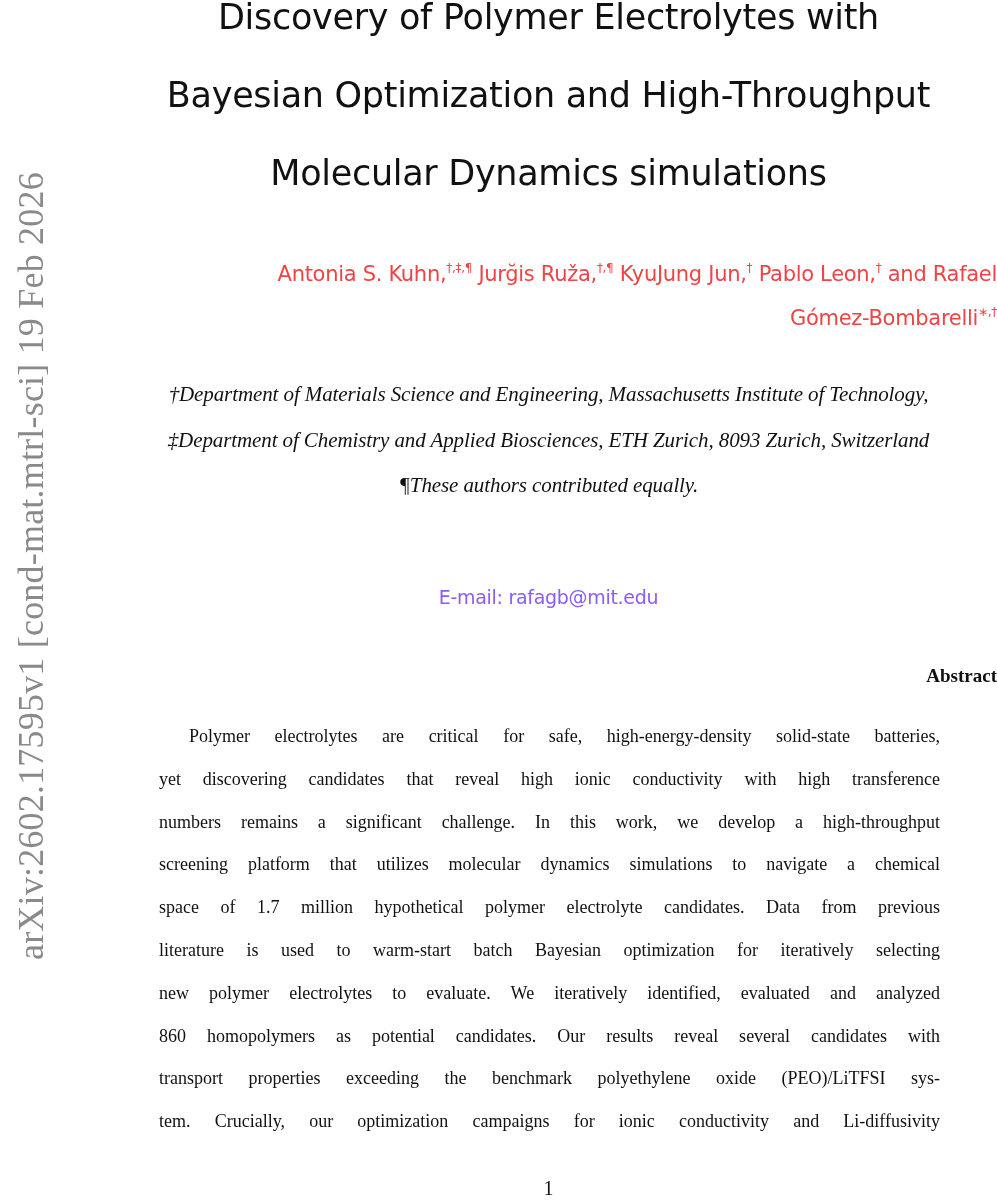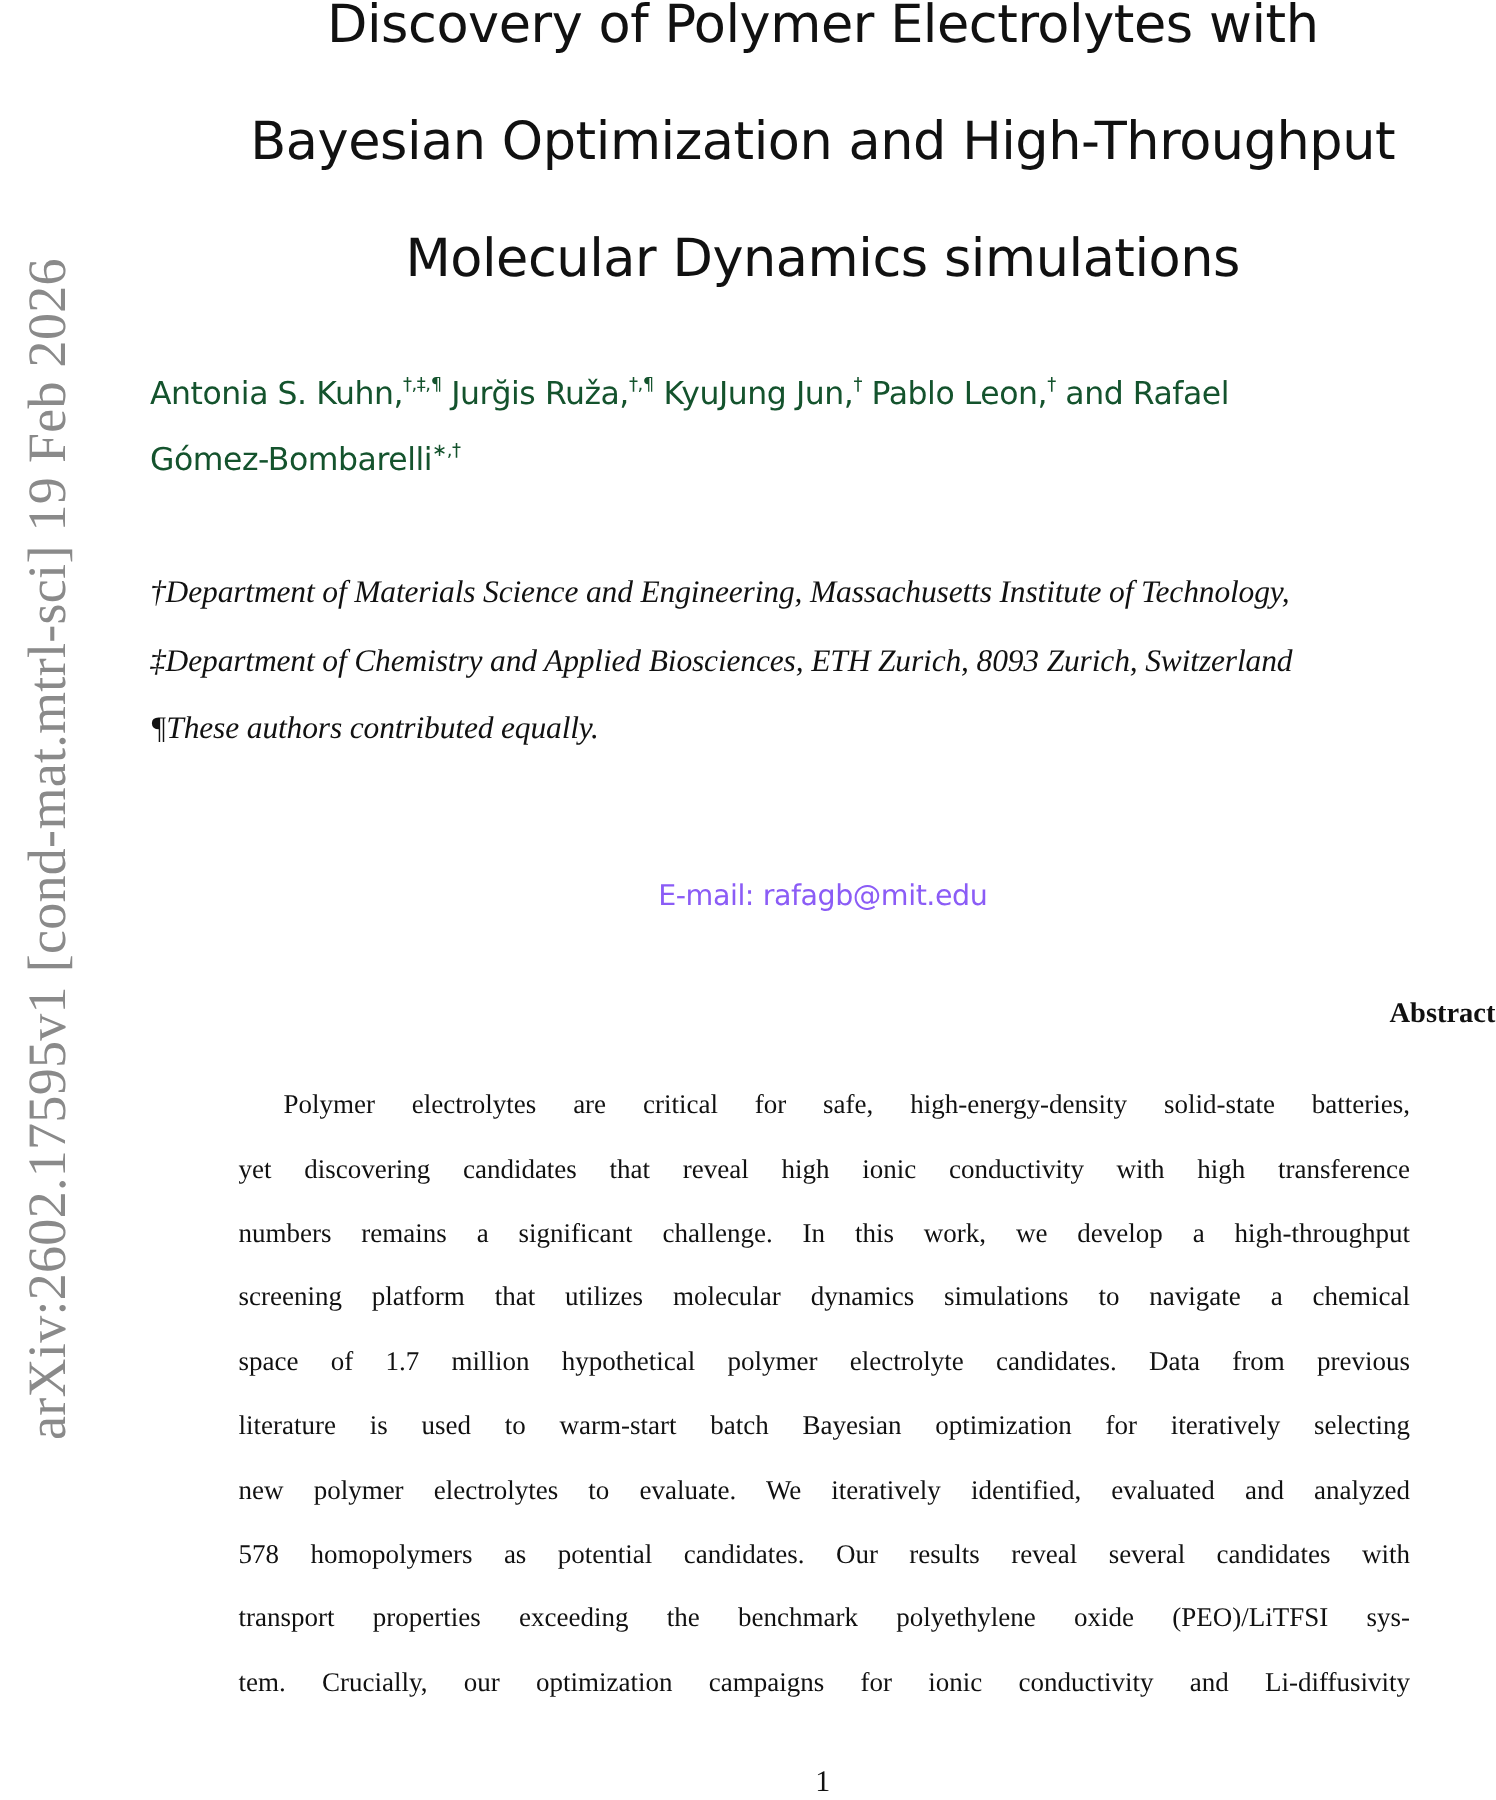--- a/index.html
+++ b/index.html
@@ -12,28 +12,28 @@
       width: 880px; text-align: left;
     }
     .title {
       position: absolute; left: 100px; width: 897px; text-align: center;
       font-family: "DejaVu Sans", "Liberation Sans", sans-serif;
       font-size: 35px; color: #111; margin: 0; font-weight: normal;
       line-height: 78px; top: -22px;
     }
     .title span { display: block; white-space: nowrap; letter-spacing: -0.3px; }
     .authors {
-      position: absolute; left: 100px; width: 897px; text-align: left;
+      position: absolute; left: 100px; width: 897px; text-align: right;
       font-family: "DejaVu Sans", "Liberation Sans", sans-serif;
-      font-size: 21px; line-height: 44px; top: 240px; color: #14532d;
+      font-size: 21px; line-height: 44px; top: 252px; color: #ef4444;
     }
     .authors .line { display: block; white-space: nowrap; letter-spacing: -0.3px; }
     sup { font-size: 12px; vertical-align: 9px; line-height: 0; }
     .affils {
-      position: absolute; left: 100px; width: 897px; text-align: left;
+      position: absolute; left: 100px; width: 897px; text-align: center;
       font-family: "Liberation Serif", "DejaVu Serif", serif; font-style: italic;
       font-size: 21px; line-height: 45.5px; top: 372px; color: #111;
     }
     .affils .line { display: block; white-space: nowrap; letter-spacing: -0.1px; }
     .email {
       position: absolute; left: 100px; width: 897px; text-align: center;
       font-family: "DejaVu Sans", "Liberation Sans", sans-serif;
       font-size: 19px; top: 586px; color: #8b5cf6; letter-spacing: -0.3px;
     }
     .abstract-heading {
@@ -92,18 +92,18 @@
 <div class="abstract-heading">Abstract</div>
 
 <div class="abstract-body">
   <span class="line indent">Polymer electrolytes are critical for safe, high-energy-density solid-state batteries,</span>
   <span class="line">yet discovering candidates that reveal high ionic conductivity with high transference</span>
   <span class="line">numbers remains a significant challenge.  In this work, we develop a high-throughput</span>
   <span class="line">screening platform that utilizes molecular dynamics simulations to navigate a chemical</span>
   <span class="line">space of 1.7 million hypothetical polymer electrolyte candidates.  Data from previous</span>
   <span class="line">literature is used to warm-start batch Bayesian optimization for iteratively selecting</span>
   <span class="line">new polymer electrolytes to evaluate. We iteratively identified, evaluated and analyzed</span>
-  <span class="line">578 homopolymers as potential candidates. Our results reveal several candidates with</span>
+  <span class="line">860 homopolymers as potential candidates. Our results reveal several candidates with</span>
   <span class="line">transport properties exceeding the benchmark polyethylene oxide (PEO)/LiTFSI sys-</span>
   <span class="line">tem.  Crucially, our optimization campaigns for ionic conductivity and Li-diffusivity</span>
 </div>
 
 <div class="page-number">1</div>
 
 </body></html>

